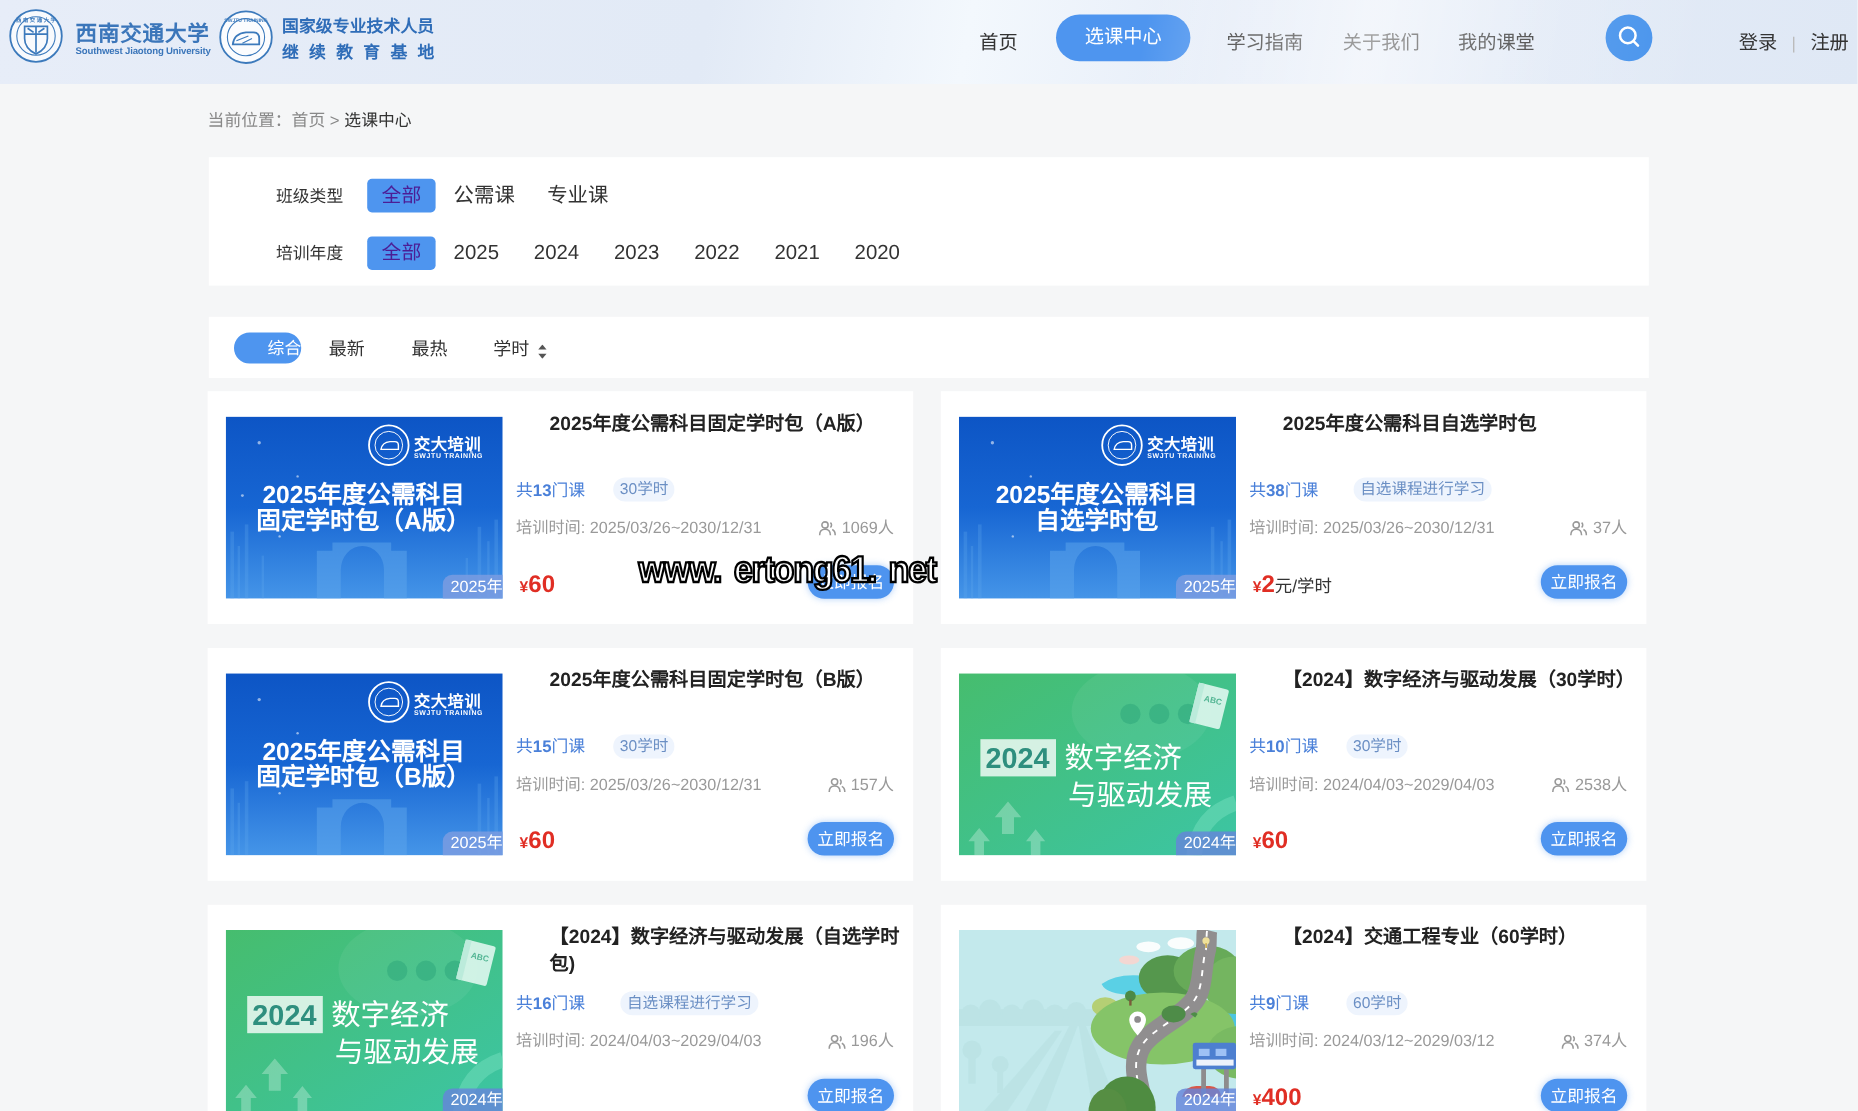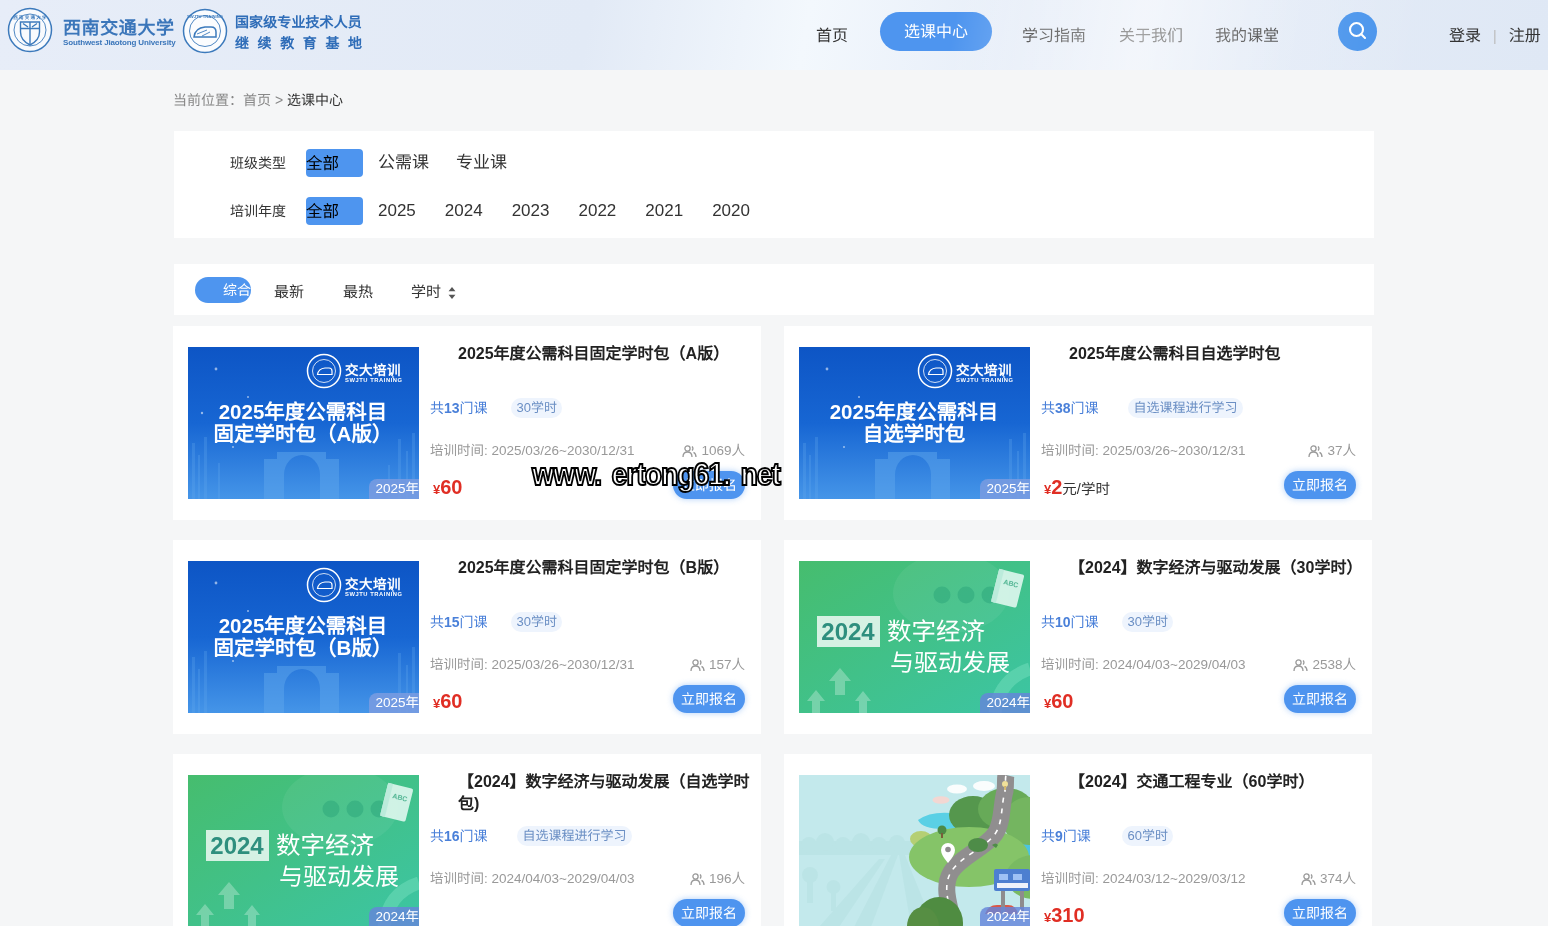--- a/index.html
+++ b/index.html
@@ -25,38 +25,38 @@
 .logdiv{color:#bbb;padding:0 12px;font-size:14px;}
 
 .crumb{position:absolute;left:173px;top:89px;font-size:14px;color:#888;}
 .crumb .cur{color:#333;}
 
 .fcard{position:absolute;left:174px;top:131px;width:1200px;height:107px;background:#fff;}
 .frow{position:absolute;left:19px;height:28px;line-height:28px;font-size:14px;color:#333;white-space:nowrap;}
 .frow1{top:18px;}
 .frow2{top:66px;}
 .flabel{display:inline-block;width:76px;color:#333;vertical-align:top;margin-left:37px;}
-.fbtn{display:inline-block;width:57px;height:28px;border-radius:4px;background:#4e95ef;color:#000000;font-size:16.5px;text-align:left;line-height:28px;vertical-align:top;}
+.fbtn{display:inline-block;width:57px;height:28px;border-radius:4px;background:#4e95ef;color:#4c1d95;font-size:16.5px;text-align:center;line-height:28px;vertical-align:top;}
 .fopt{display:inline-block;margin-left:29px;padding:0;font-size:17px;color:#333;vertical-align:top;}
 .fopt.c3{font-size:17px;}
 
 .sbar{position:absolute;left:174px;top:264px;width:1200px;height:51px;background:#fff;}
 .spill{position:absolute;left:21px;top:13px;width:56px;height:26px;border-radius:13px;background:#4e95ef;color:#fff;font-size:14px;text-align:right;line-height:26px;}
 .sopt{position:absolute;top:15px;line-height:26px;font-size:15px;color:#333;}
 
 .card{position:absolute;width:588px;height:194px;background:#fff;}
 .thumb{position:absolute;left:15px;top:21px;width:231px;height:152px;overflow:hidden;}
 .ylabel{position:absolute;right:0;bottom:0;width:50px;height:20px;background:rgba(124,156,224,0.82);border-radius:8px 0 0 0;color:#fff;font-size:13.5px;text-align:right;line-height:20px;}
 .info{position:absolute;left:257px;top:0;width:315px;height:194px;}
 .ctitle{position:absolute;left:0;top:17px;width:302px;font-size:16px;line-height:22px;font-weight:bold;color:#222;margin-left:28px;}
 .crow2{position:absolute;left:0;top:72px;height:20px;}
 .ccount{font-size:14px;color:#4a80d9;line-height:20px;}
 .ccount b{font-weight:bold;}
 .ctag{position:absolute;left:81px;top:0px;height:20px;line-height:20px;border-radius:10px;background:#eef4fd;color:#6b8fc4;font-size:13px;padding:0 5.5px;white-space:nowrap;}
-.crow3{position:absolute;left:0;top:105px;width:315px;height:18px;font-size:13.5px;color:#999;line-height:18px;margin-top:11px;}
+.crow3{position:absolute;left:0;top:105px;width:315px;height:18px;font-size:13.5px;color:#999;line-height:18px;}
 .cpeople{position:absolute;right:0px;top:0;color:#999;}
 .cpeople svg{vertical-align:-3px;margin-right:4px;}
 .cfoot{position:absolute;left:0;top:143px;width:315px;height:34px;}
 .cprice{position:absolute;left:3px;bottom:4px;color:#e02e24;font-size:13px;font-weight:bold;}
 .cprice b{font-size:20px;font-weight:bold;}
 .cprice .unit{color:#333;font-weight:normal;font-size:14.5px;}
 .cbtn{position:absolute;right:0;top:2px;width:72px;height:28px;border-radius:14px;background:#4e94ef;box-shadow:0 0 6px rgba(78,148,239,0.45);color:#fff;font-size:14px;text-align:center;line-height:28px;}
 
 .wm{position:absolute;left:532px;top:457px;font-size:31px;font-weight:bold;color:#fff;
  -webkit-text-stroke:2px #000;letter-spacing:-1.2px;word-spacing:4px;z-index:50;white-space:nowrap;transform:scaleX(0.92);transform-origin:0 0;}
@@ -425,19 +425,19 @@
   <div class="crow2"><span class="ccount">共<b>9</b>门课</span><span class="ctag">60学时</span></div>
   <div class="crow3">培训时间: 2024/03/12~2029/03/12
    <span class="cpeople"><svg width="15" height="13" viewBox="0 0 15 13">
             <circle cx="5.5" cy="3.5" r="2.6" fill="none" stroke="#999" stroke-width="1.3"></circle>
             <path d="M1,12 q0,-5 4.5,-5 q4.5,0 4.5,5" fill="none" stroke="#999" stroke-width="1.3"></path>
             <path d="M10,1.6 a2.6,2.6 0 0 1 0,4" fill="none" stroke="#999" stroke-width="1.3"></path>
             <path d="M11.5,7.3 q2.5,1 2.5,4.7" fill="none" stroke="#999" stroke-width="1.3"></path>
           </svg>374人</span>
   </div>
   <div class="cfoot">
-        <span class="cprice">¥<b>310</b></span>
+        <span class="cprice">¥<b>400</b></span>
         <span class="cbtn">立即报名</span>
       </div>
  </div>
 </div>
 
 <div class="wm">www. ertong61. net</div>
 
 </body></html>

